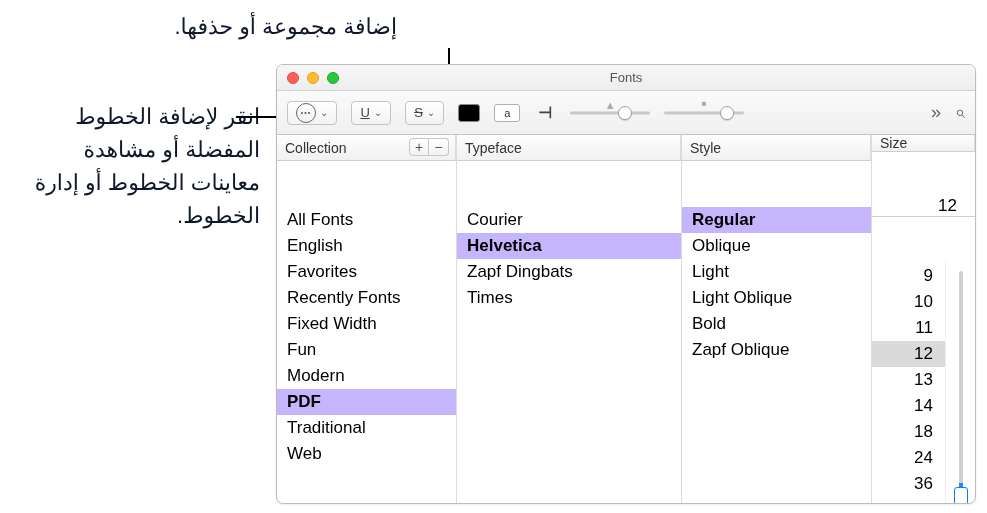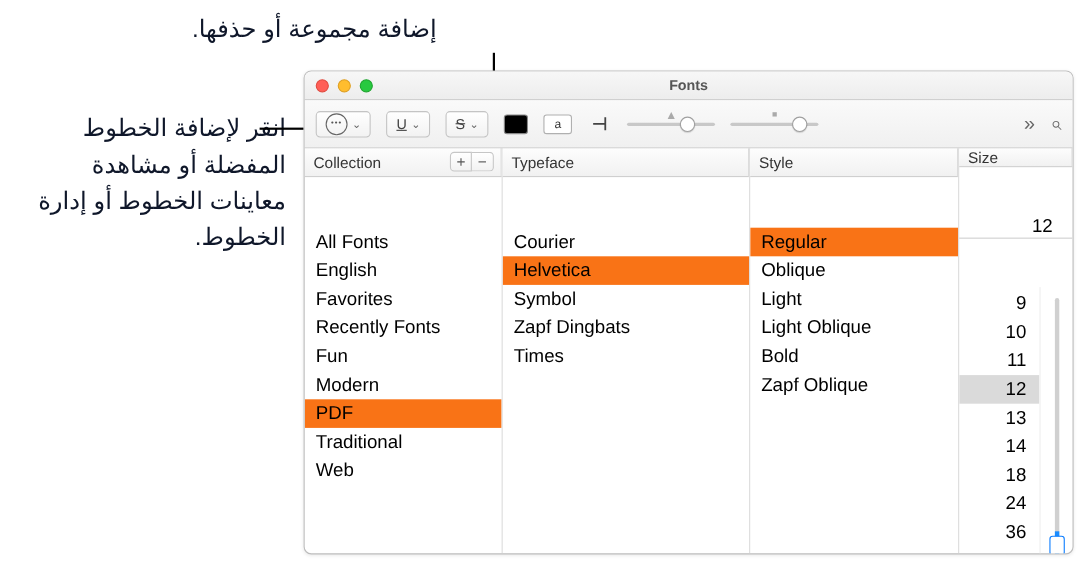--- a/index.html
+++ b/index.html
@@ -55,21 +55,20 @@
     .traffic div { width: 12px; height: 12px; border-radius: 50%; }
     .tl-close { background: #ff5f57; border:1px solid #e14b40;}
     .tl-min { background: #ffbd2e; border:1px solid #dfa023;}
     .tl-max { background: #28c940; border:1px solid #1fa52f;}
     .title {
       position: absolute;
       left: 50%;
       transform: translateX(-50%);
       color: #555;
       font-size: 13px;
-      font-weight: bold;
     }
     .toolbar {
       height: 44px;
       background: linear-gradient(#fafafa, #f0f0f0);
       border-bottom: 1px solid #c6c6c6;
       display: flex;
       align-items: center;
       padding: 0 10px;
       gap: 14px;
     }
@@ -159,21 +158,22 @@
       flex:1;
       padding: 2px 0;
     }
     .list-item {
       padding: 3px 10px;
       font-size: 17px;
       color:#000;
       cursor: default;
     }
     .list-item.selected {
-      background: #f97316;
+      background: #c4b5fd;
+      font-weight: bold;
     }
     .size-current {
       height: 26px;
       border-bottom:1px solid #cfcfcf;
       display:flex; align-items:center; justify-content:flex-end;
       padding: 0 18px;
       font-size:17px;
     }
     .size-area {
       display:flex;
@@ -286,36 +286,36 @@
         <div class="plus-minus">
           <div class="pm-btn">+</div>
           <div class="pm-btn">−</div>
         </div>
       </div>
       <div class="list" id="collection-list">
           <div class="list-item">All Fonts</div>
           <div class="list-item">English</div>
           <div class="list-item">Favorites</div>
           <div class="list-item">Recently Fonts</div>
+          <div class="list-item">Fixed Width</div>
           <div class="list-item">Fun</div>
           <div class="list-item">Modern</div>
           <div class="list-item selected">PDF</div>
           <div class="list-item">Traditional</div>
           <div class="list-item">Web</div>
         </div>
     </div>
 
     <div class="col col-typeface">
       <div class="col-header">
         <span>Typeface</span>
       </div>
       <div class="list" id="typeface-list">
           <div class="list-item">Courier</div>
           <div class="list-item selected">Helvetica</div>
-          <div class="list-item">Symbol</div>
           <div class="list-item">Zapf Dingbats</div>
           <div class="list-item">Times</div>
         </div>
     </div>
 
     <div class="col col-style">
       <div class="col-header">
         <span>Style</span>
       </div>
       <div class="list" id="style-list">

